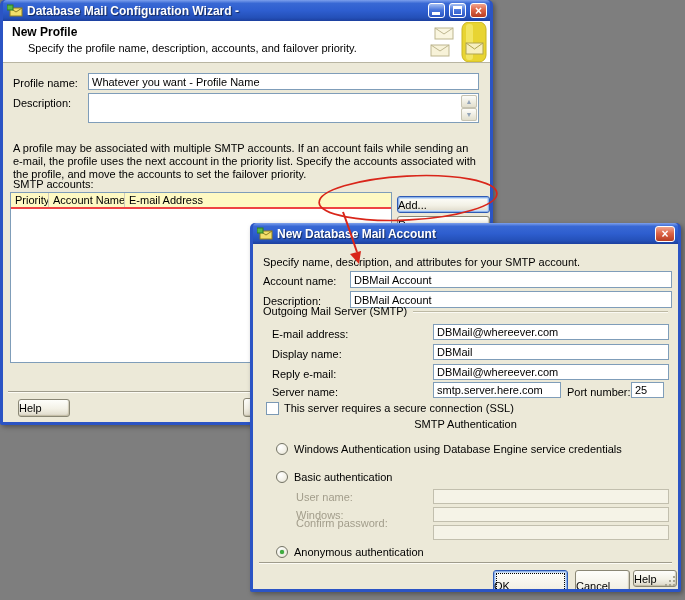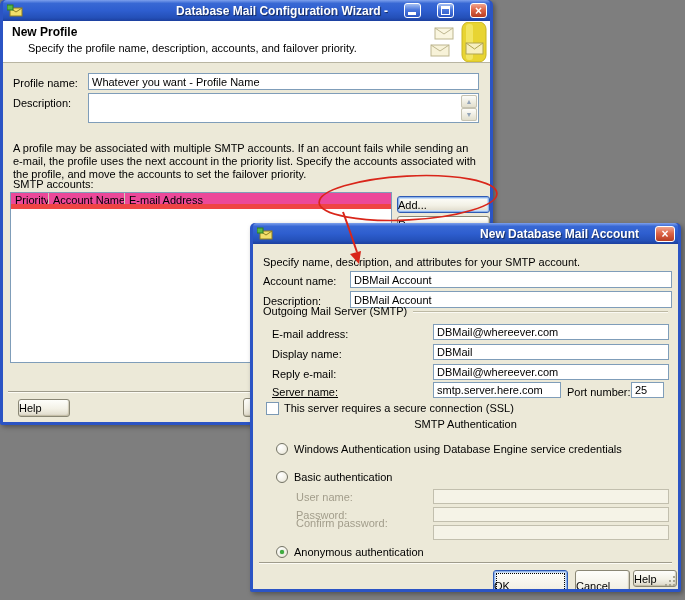--- a/index.html
+++ b/index.html
@@ -8,24 +8,23 @@
     width:685px; height:600px; position:relative; overflow:hidden;
     background:#7e7e7e;
     font-family:"Liberation Sans", sans-serif; font-size:11px; color:#000;
   }
   
   .xp-window {
     position:absolute; background:#2b54c4; padding:0 3px 3px;
     border-radius:5px 5px 2px 2px; box-shadow:2px 2px 5px rgba(0,0,0,.35);
   }
   .titlebar {
-    height:21px; display:flex; align-items:center; gap:16px; padding:0 3px 0 4px;
+    height:21px; display:flex; align-items:center; gap:4px; padding:0 3px 0 4px;
     background:linear-gradient(180deg,#7da0ec 0%,#3868d4 16%,#2e5ecf 50%,#2450b8 84%,#1c3f9e 100%);
     border-radius:4px 4px 0 0;
-    text-align:right;
   }
   .titlebar .title {
     color:#fff; font-weight:bold; font-size:12px; flex:1;
     text-shadow:1px 1px 1px rgba(0,0,0,.55); white-space:nowrap; overflow:hidden;
   }
   .tb-icon { width:16px; height:14px; flex:0 0 auto; }
   .tb-btn {
     width:17px; height:15px; border:1px solid #fff; border-radius:3px;
     display:flex; align-items:center; justify-content:center; flex:0 0 auto;
     position:relative;
@@ -74,21 +73,21 @@
   .page-subtitle { position:absolute; left:25px; top:21px; }
   .header-art { position:absolute; right:2px; top:1px; }
   .desc-box { position:absolute; border:1px solid #7f9db9; background:#fff; }
   .sb { position:absolute; right:1px; top:1px; bottom:1px; width:16px; background:#f3f1e4;
         display:flex; flex-direction:column; justify-content:space-between; }
   .sb-btn { height:13px; border:1px solid #c6c3b2; border-radius:2px;
             background:linear-gradient(#fdfdfa,#e2dfcd); color:#93a4b8; font-size:7px;
             display:flex; align-items:center; justify-content:center; }
   .info-text { position:absolute; line-height:13px; }
   .listbox { position:absolute; background:#fff; border:1px solid #7f9db9; }
-  .list-header { display:flex; height:16px; background:#ec4899; border-bottom:5px solid #ef4444; }
+  .list-header { display:flex; height:16px; background:#fef9c3; border-bottom:2px solid #ef4444; }
   .list-header .col { border-right:1px solid #d0ccba; padding:1px 0 1px 4px; white-space:nowrap; overflow:hidden; }
 
   
   #account-dialog { left:250px; top:223px; width:431px; height:369px; z-index:20; }
   .grip { position:absolute; right:2px; bottom:2px; width:12px; height:12px; }
   .grip::after {
     content:""; position:absolute; right:1px; bottom:1px; width:2px; height:2px; background:#a9a694;
     box-shadow:-4px 0 #a9a694, 0 -4px #a9a694, -8px 0 #a9a694, 0 -8px #a9a694, -4px -4px #a9a694;
   }
   
@@ -192,21 +191,21 @@
 
     <span class="lbl" style="left:19px; top:84px;">E-mail address:</span>
     <input class="tbx" style="left: 180px; top: 80px; width: 236px; height: 16px;" value="DBMail@whereever.com">
 
     <span class="lbl" style="left:19px; top:104px;">Display name:</span>
     <input class="tbx" style="left: 180px; top: 100px; width: 236px; height: 16px;" value="DBMail">
 
     <span class="lbl" style="left:19px; top:124px;">Reply e-mail:</span>
     <input class="tbx" style="left: 180px; top: 120px; width: 236px; height: 16px;" value="DBMail@whereever.com">
 
-    <span class="lbl" style="left:19px; top:142px;text-decoration:underline;">Server name:</span>
+    <span class="lbl" style="left:19px; top:142px;">Server name:</span>
     <input class="tbx" style="left: 180px; top: 138px; width: 128px; height: 16px;" value="smtp.server.here.com">
     <span class="lbl" style="left:314px; top:142px;">Port number:</span>
     <input class="tbx" style="left: 378px; top: 138px; width: 33px; height: 16px;" value="25">
 
     <span class="checkbox" style="left:13px; top:158px;"></span>
     <span class="lbl" style="left:31px; top:158px;">This server requires a secure connection (SSL)</span>
 
     <div class="group-row" style="left:8px; top:174px; width:409px;flex-direction:column;">
       <span>SMTP Authentication</span>
       <span class="gline"></span>
@@ -214,21 +213,21 @@
 
     <span class="radio" style="left:23px; top:199px;"></span>
     <span class="lbl" style="left:41px; top:199px;">Windows Authentication using Database Engine service credentials</span>
 
     <span class="radio" style="left:23px; top:227px;"></span>
     <span class="lbl" style="left:41px; top:227px;">Basic authentication</span>
 
     <span class="lbl dis-lbl" style="left:43px; top:247px;">User name:</span>
     <input class="tbx" disabled="" style="left: 180px; top: 245px; width: 236px; height: 15px;">
 
-    <span class="lbl dis-lbl" style="left:43px; top:265px;">Password:</span>
+    <span class="lbl dis-lbl" style="left:43px; top:265px;">Windows:</span>
     <input class="tbx" disabled="" style="left: 180px; top: 263px; width: 236px; height: 15px;">
 
     <span class="lbl dis-lbl" style="left:43px; top:273px;">Confirm password:</span>
     <input class="tbx" disabled="" style="left: 180px; top: 281px; width: 236px; height: 15px;">
 
     <span class="radio checked" style="left:23px; top:302px;"></span>
     <span class="lbl" style="left:41px; top:302px;">Anonymous authentication</span>
 
     <div class="etch" style="left:6px; top:318px; width:413px;"></div>
 

